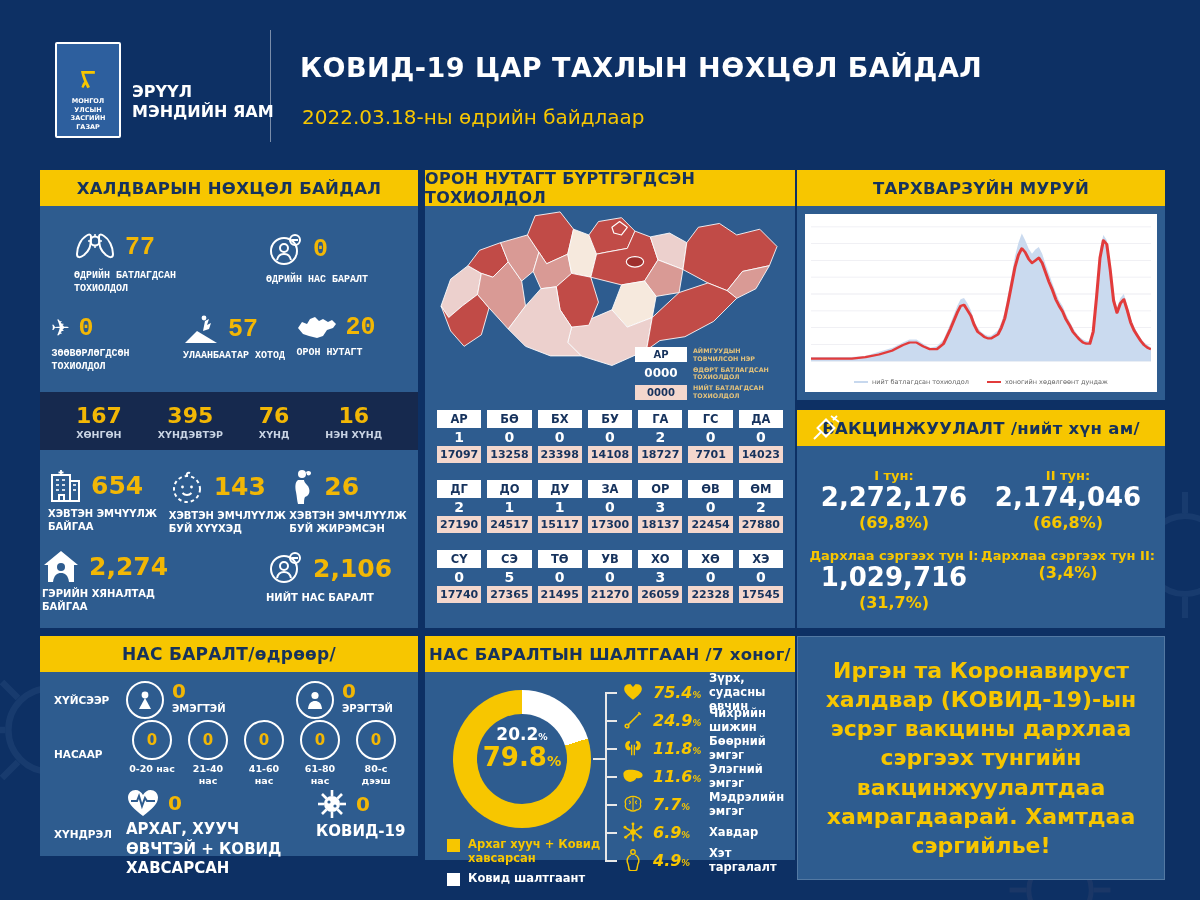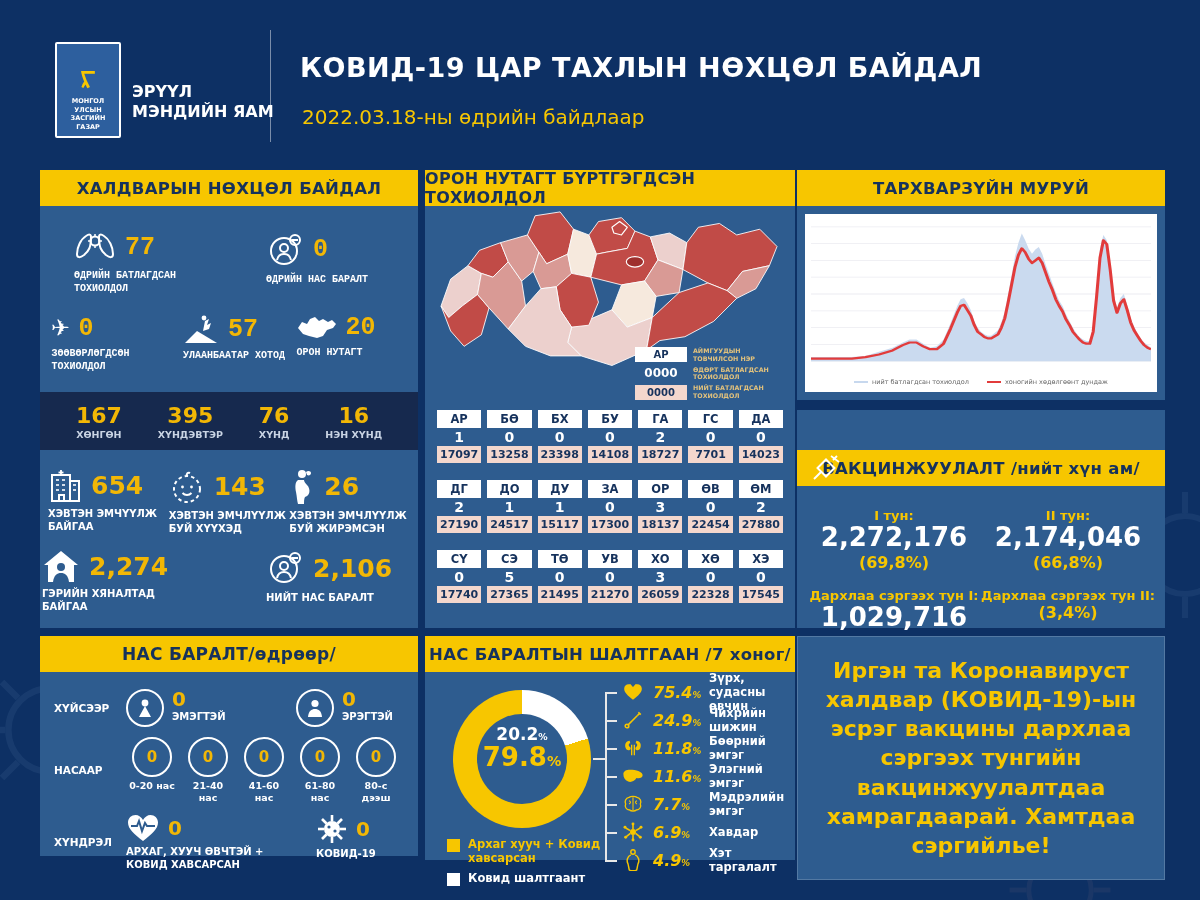--- a/index.html
+++ b/index.html
@@ -65,21 +65,21 @@
   .gi-icon{width:38px;height:38px;border:2px solid #fff;border-radius:50%;color:#fff;display:flex;align-items:center;justify-content:center;flex:none;}
   .gi-col .num{color:var(--numyel);font-weight:bold;font-size:20px;line-height:1;}
   .gi-col .lbl{color:#fff;font-weight:bold;font-size:10px;margin-top:2px;}
   .ages{display:flex;flex:1;justify-content:space-between;padding-right:6px;}
   .age{display:flex;flex-direction:column;align-items:center;width:52px;}
   .age .circ{width:40px;height:40px;border:2px solid #fff;border-radius:50%;display:flex;align-items:center;justify-content:center;color:var(--numyel);font-weight:bold;font-size:15px;}
   .age .lbl{color:#fff;font-weight:bold;font-size:9.5px;text-align:center;margin-top:3px;line-height:1.25;}
   .comp-item{display:flex;flex-direction:column;width:190px;}
   .comp-top{display:flex;align-items:center;gap:8px;}
   .comp-top .num{color:var(--numyel);font-weight:bold;font-size:20px;}
-  .comp-item .lbl{color:#fff;font-weight:bold;font-size:10px;line-height:1.3;margin-top:2px;max-width:165px;}
+  .comp-item .lbl{color:#fff;font-weight:bold;font-size:15px;line-height:1.3;margin-top:2px;max-width:165px;}
 
   
   .map-wrap{position:relative;height:196px;padding:4px 4px 0;}
   .map-wrap svg{width:100%;height:100%;}
   .m-dark{fill:var(--map-dark);} .m-mid{fill:var(--map-mid);} .m-light{fill:var(--map-light);} .m-cream{fill:var(--map-cream);}
   .map-legend{position:absolute;right:10px;bottom:2px;display:flex;flex-direction:column;gap:3px;}
   .ml-row{display:flex;align-items:center;gap:6px;}
   .ml-abbr{width:52px;height:15px;background:#fff;color:var(--navy);font-weight:bold;font-size:10px;display:flex;align-items:center;justify-content:center;}
   .ml-daily{width:52px;color:#fff;font-weight:bold;font-size:12px;text-align:center;}
   .ml-total{width:52px;height:15px;background:var(--pinkbox);color:var(--navy);font-weight:bold;font-size:10px;display:flex;align-items:center;justify-content:center;}
@@ -117,21 +117,21 @@
 
   
   .chart-box{position:absolute;left:8px;right:8px;top:44px;bottom:8px;background:#fff;}
   .chart-box svg{position:absolute;left:6px;right:6px;top:8px;width:calc(100% - 12px);height:calc(100% - 34px);}
   .epi-legend{position:absolute;left:0;right:0;bottom:6px;display:flex;justify-content:center;gap:18px;}
   .el-item{display:flex;align-items:center;gap:4px;}
   .el-sw{width:14px;height:2px;}
   .el-lbl{font-size:6.5px;color:#666;}
 
   
-  .vacc-hdr{position:relative;margin-top:40px;}
+  .vacc-hdr{position:relative;}
   .vacc-hdr .syr{position:absolute;left:14px;top:4px;color:#fff;}
   .vacc-grid{display:grid;grid-template-columns:1fr 1fr;row-gap:16px;padding:22px 10px 0;}
   .vx{text-align:center;}
   .vx .lbl{color:var(--accent);font-size:13px;font-weight:bold;}
   .vx .val{color:#fff;font-weight:bold;font-size:26px;line-height:1.15;}
   .vx .pct{color:var(--accent);font-weight:bold;font-size:16px;}
 
   
   .msg{height:100%;display:flex;align-items:center;justify-content:center;padding:14px 20px;}
   .msg p{color:var(--accent);font-weight:bold;font-size:22px;line-height:1.32;text-align:center;}

